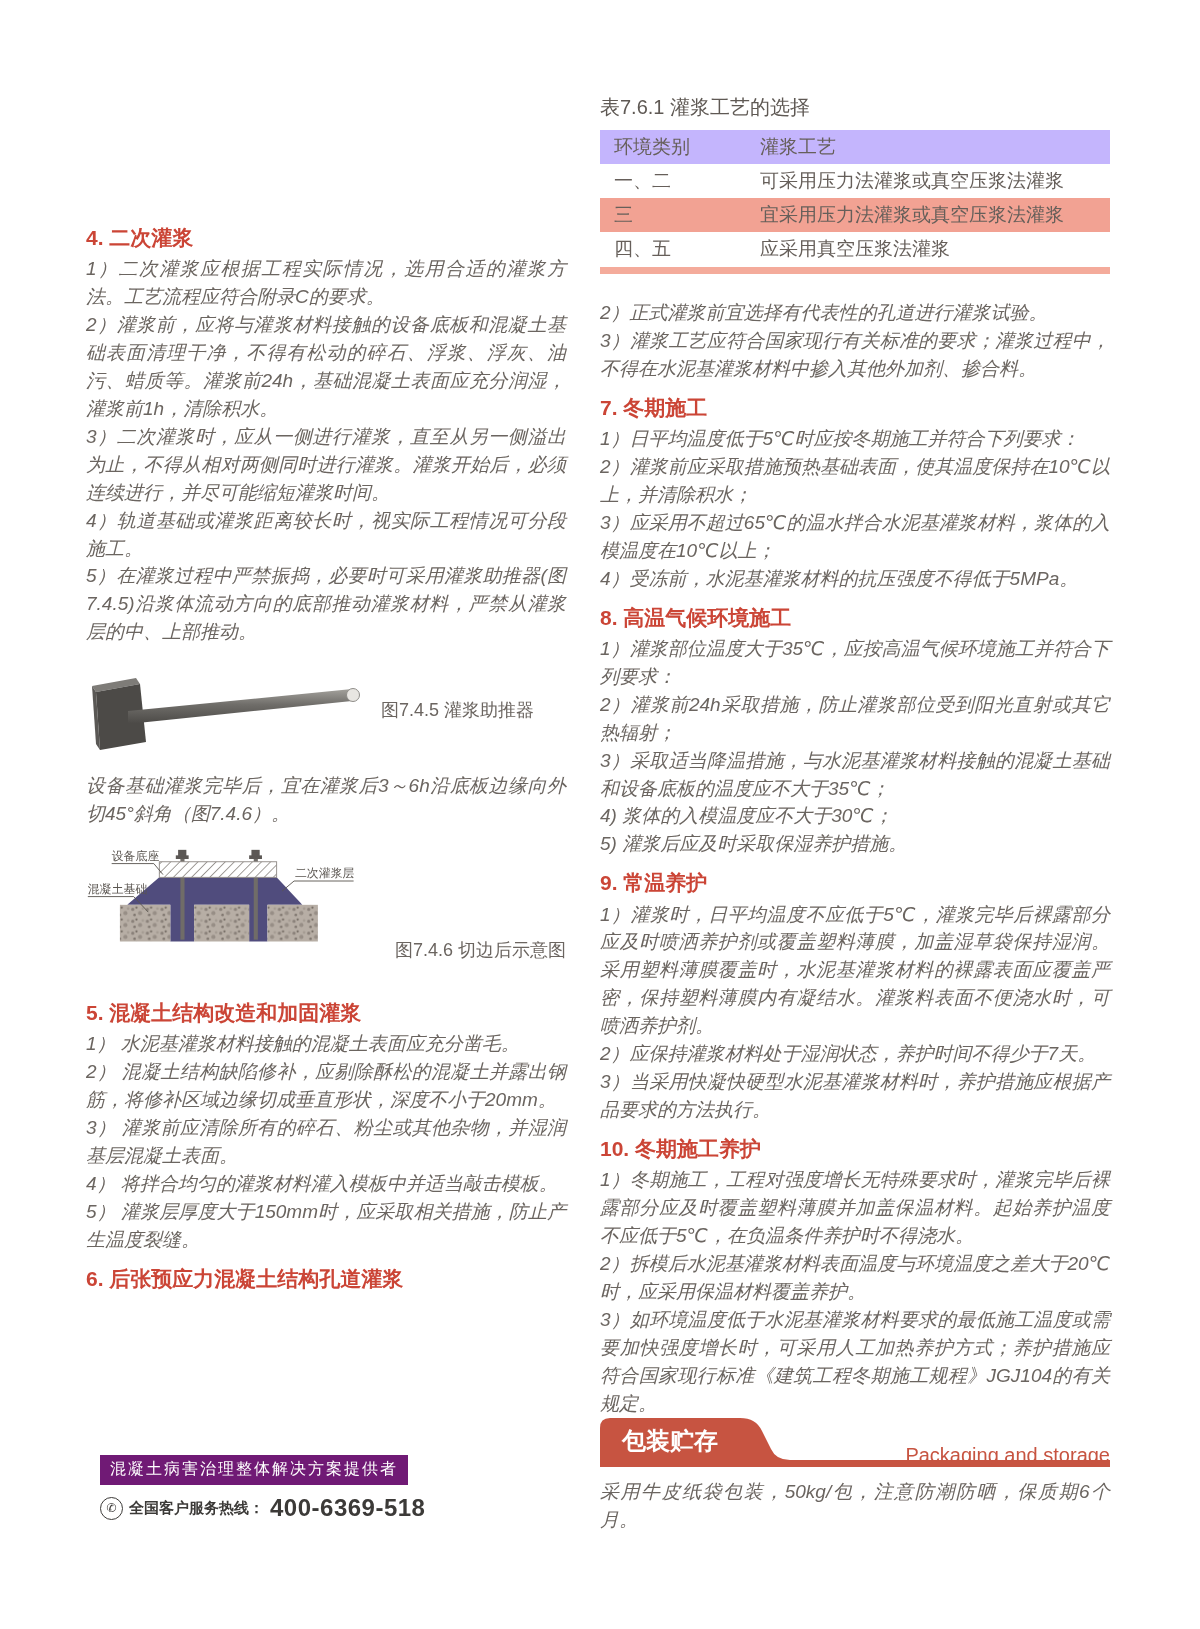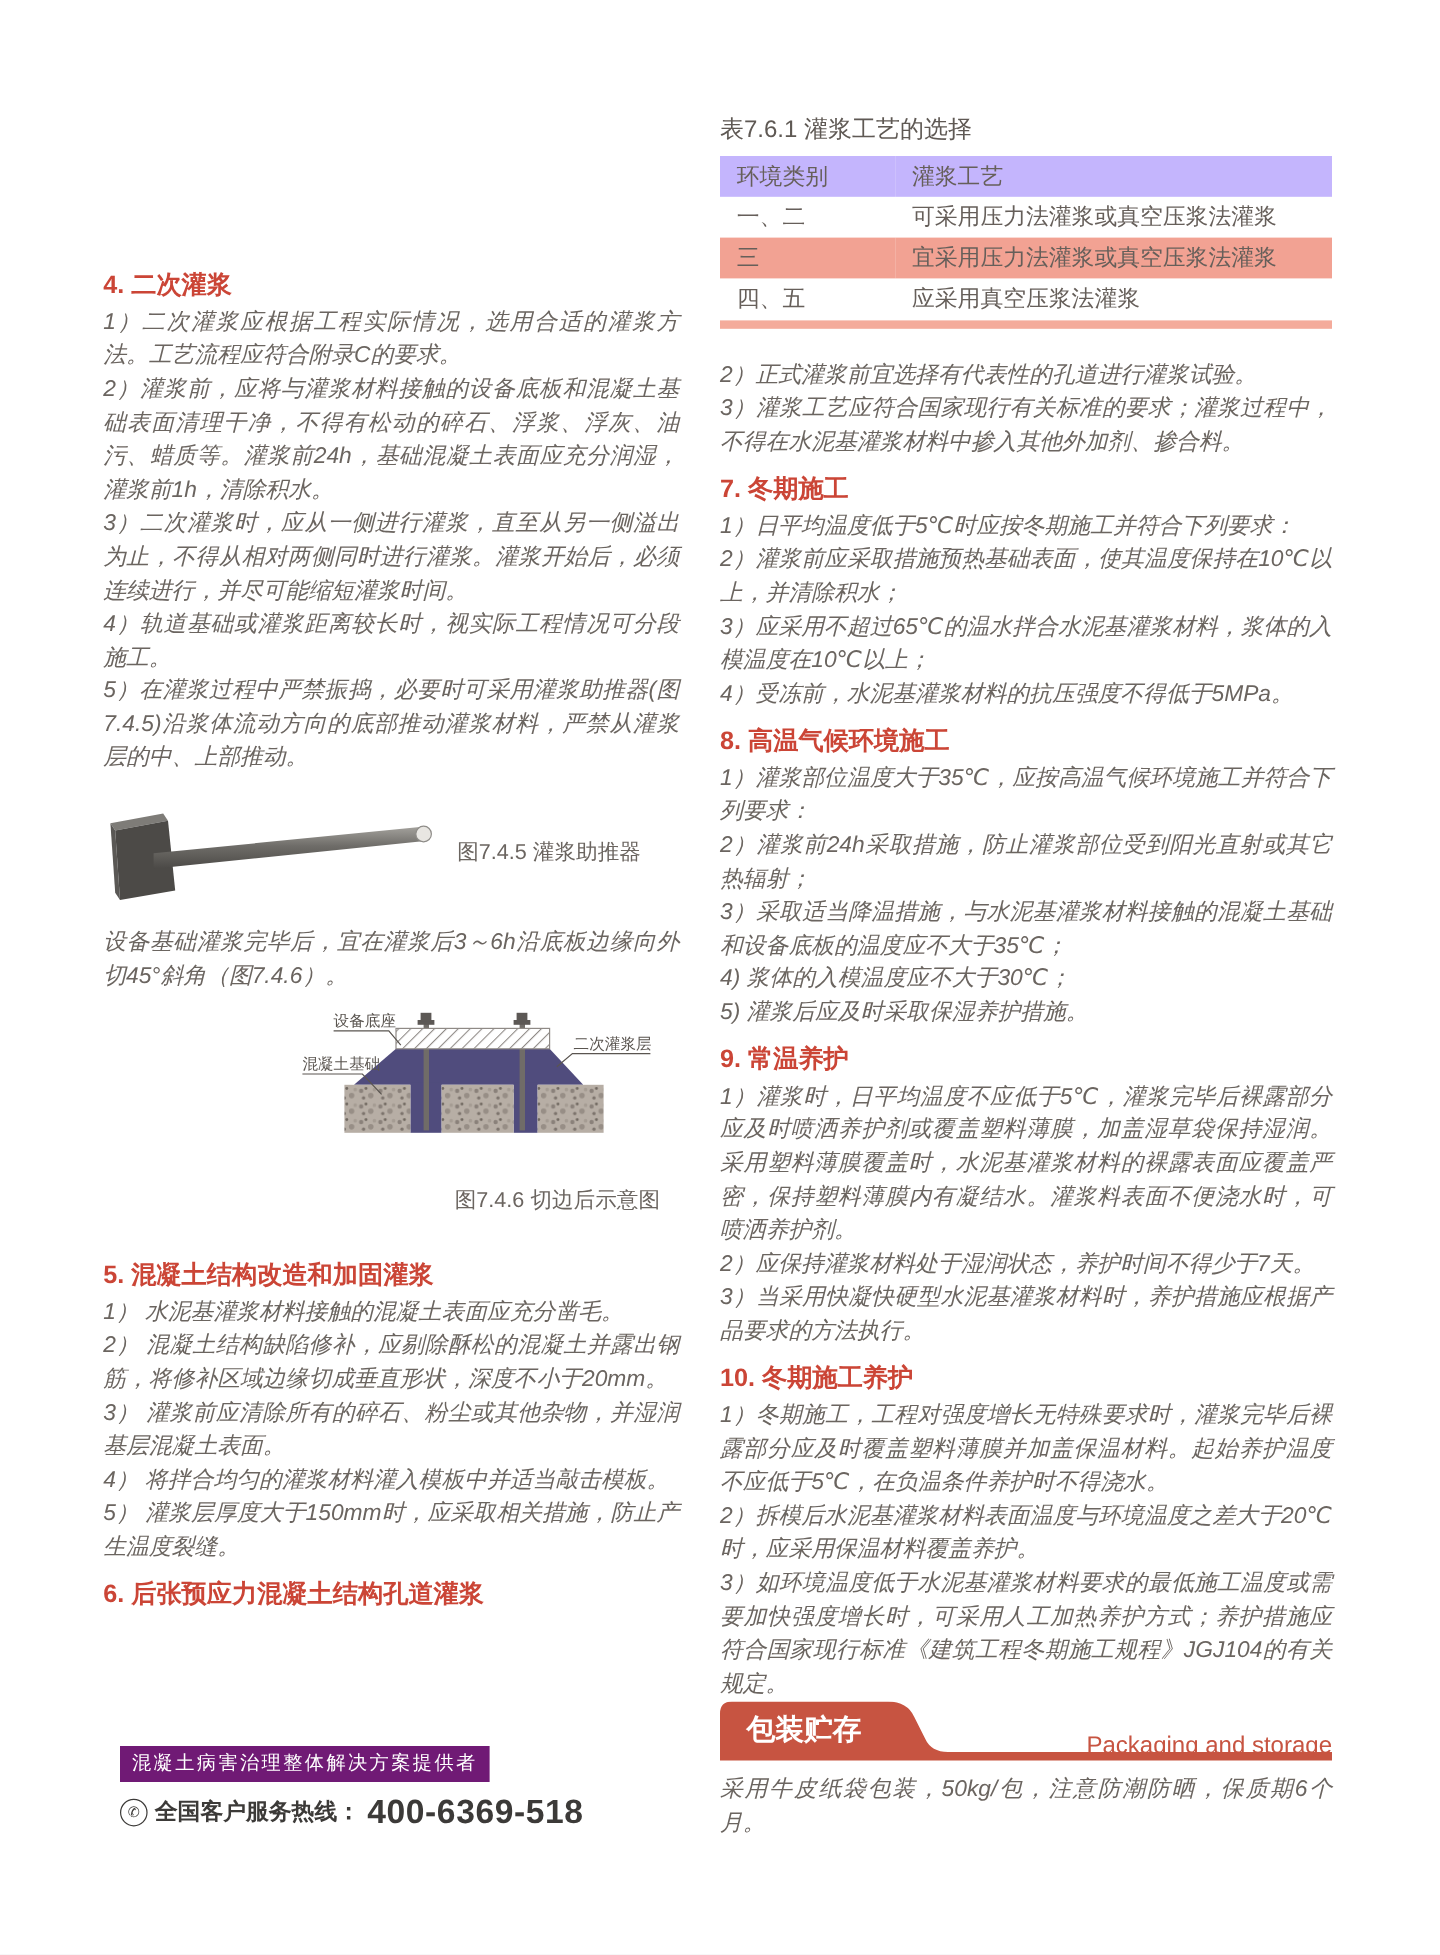--- a/index.html
+++ b/index.html
@@ -19,37 +19,37 @@
   table.tbl{border-collapse:collapse;width:510px;font-size:19px;color:#665f5a;}
   table.tbl td{padding:4px 4px 4px 14px;height:25px;text-align:left;vertical-align:middle;}
   table.tbl tr.hd td{background:#c4b5fd;}
   table.tbl tr.hl td{background:#f2a293;}
   table.tbl td.c1{width:128px;}
   .tbl-strip{width:510px;height:7px;background:#f4ab9b;margin-top:1px;}
   .after-tbl{margin-top:25px;}
   
   .figrow{display:flex;align-items:center;margin:16px 0 14px 0;}
   .figcap{font-size:18px;color:#6b6560;white-space:nowrap;}
-  .fig746{align-items:flex-end;margin:12px 16px 6px 0;flex-direction:column;}
+  .fig746{align-items:flex-end;margin:12px 0 6px 0;}
   .fig746 .figcap{margin:0 0 26px 34px;}
   
   .pack{position:absolute;left:600px;top:1418px;width:510px;}
   .pack-wrap{position:relative;width:510px;height:60px;}
   .pack-en{position:absolute;right:0;top:26px;font-size:20px;color:#c75441;text-align:center;}
   .pack-body{margin-top:16px;}
   
   .lfooter{position:absolute;left:100px;top:1455px;width:480px;}
   .badge{display:inline-block;background:#701a75;color:#ffffff;font-size:16px;
          letter-spacing:2px;padding:4px 10px 5px 10px;}
   .phone-row{display:flex;align-items:center;margin-top:9px;color:#3c3a38;}
   .phone-icon{display:inline-flex;align-items:center;justify-content:center;
       width:21px;height:21px;border:1.6px solid #3c3a38;border-radius:50%;
       font-size:12px;line-height:1;margin-right:6px;color:#3c3a38;}
-  .phone-label{font-size:19px;font-weight:bold;}
-  .phone-num{font-size:28px;font-weight:bold;margin-left:6px;letter-spacing:0.5px;}
+  .phone-label{font-size:15px;font-weight:bold;}
+  .phone-num{font-size:24px;font-weight:bold;margin-left:6px;letter-spacing:0.5px;}
   svg text{font-family:"Liberation Sans","DejaVu Sans",sans-serif;}
 </style>
 </head>
 <body>
 
 <div class="page">
 
   <div class="col col-left">
 
     <h3 class="sec first">4. 二次灌浆</h3>

